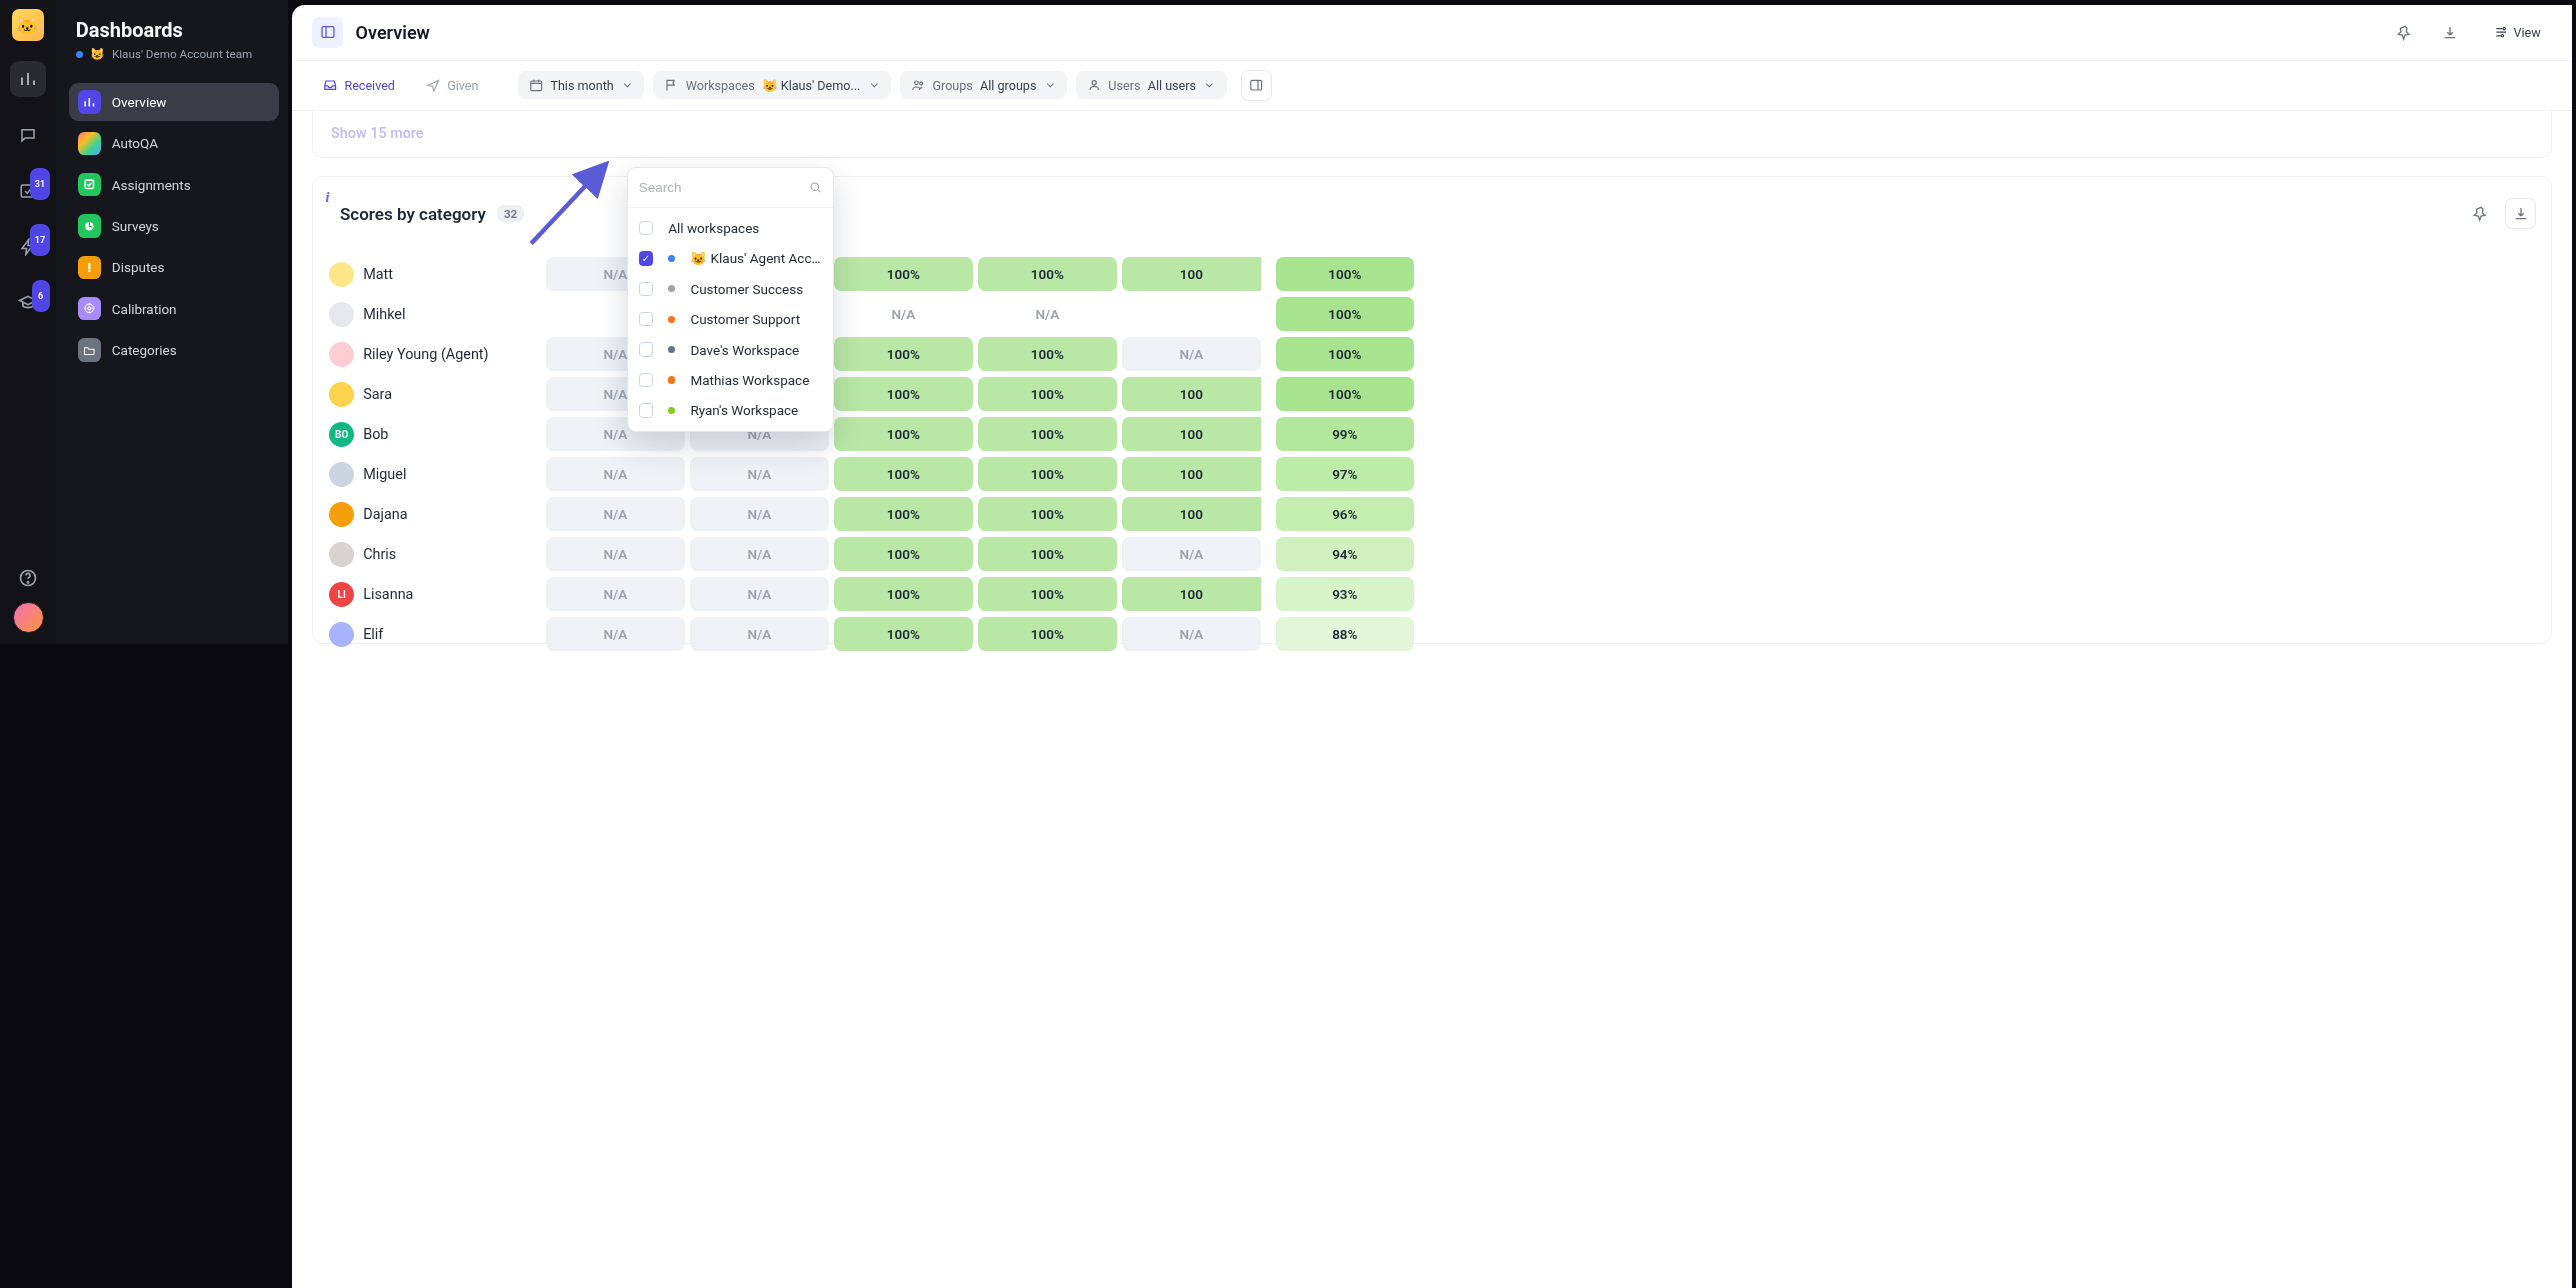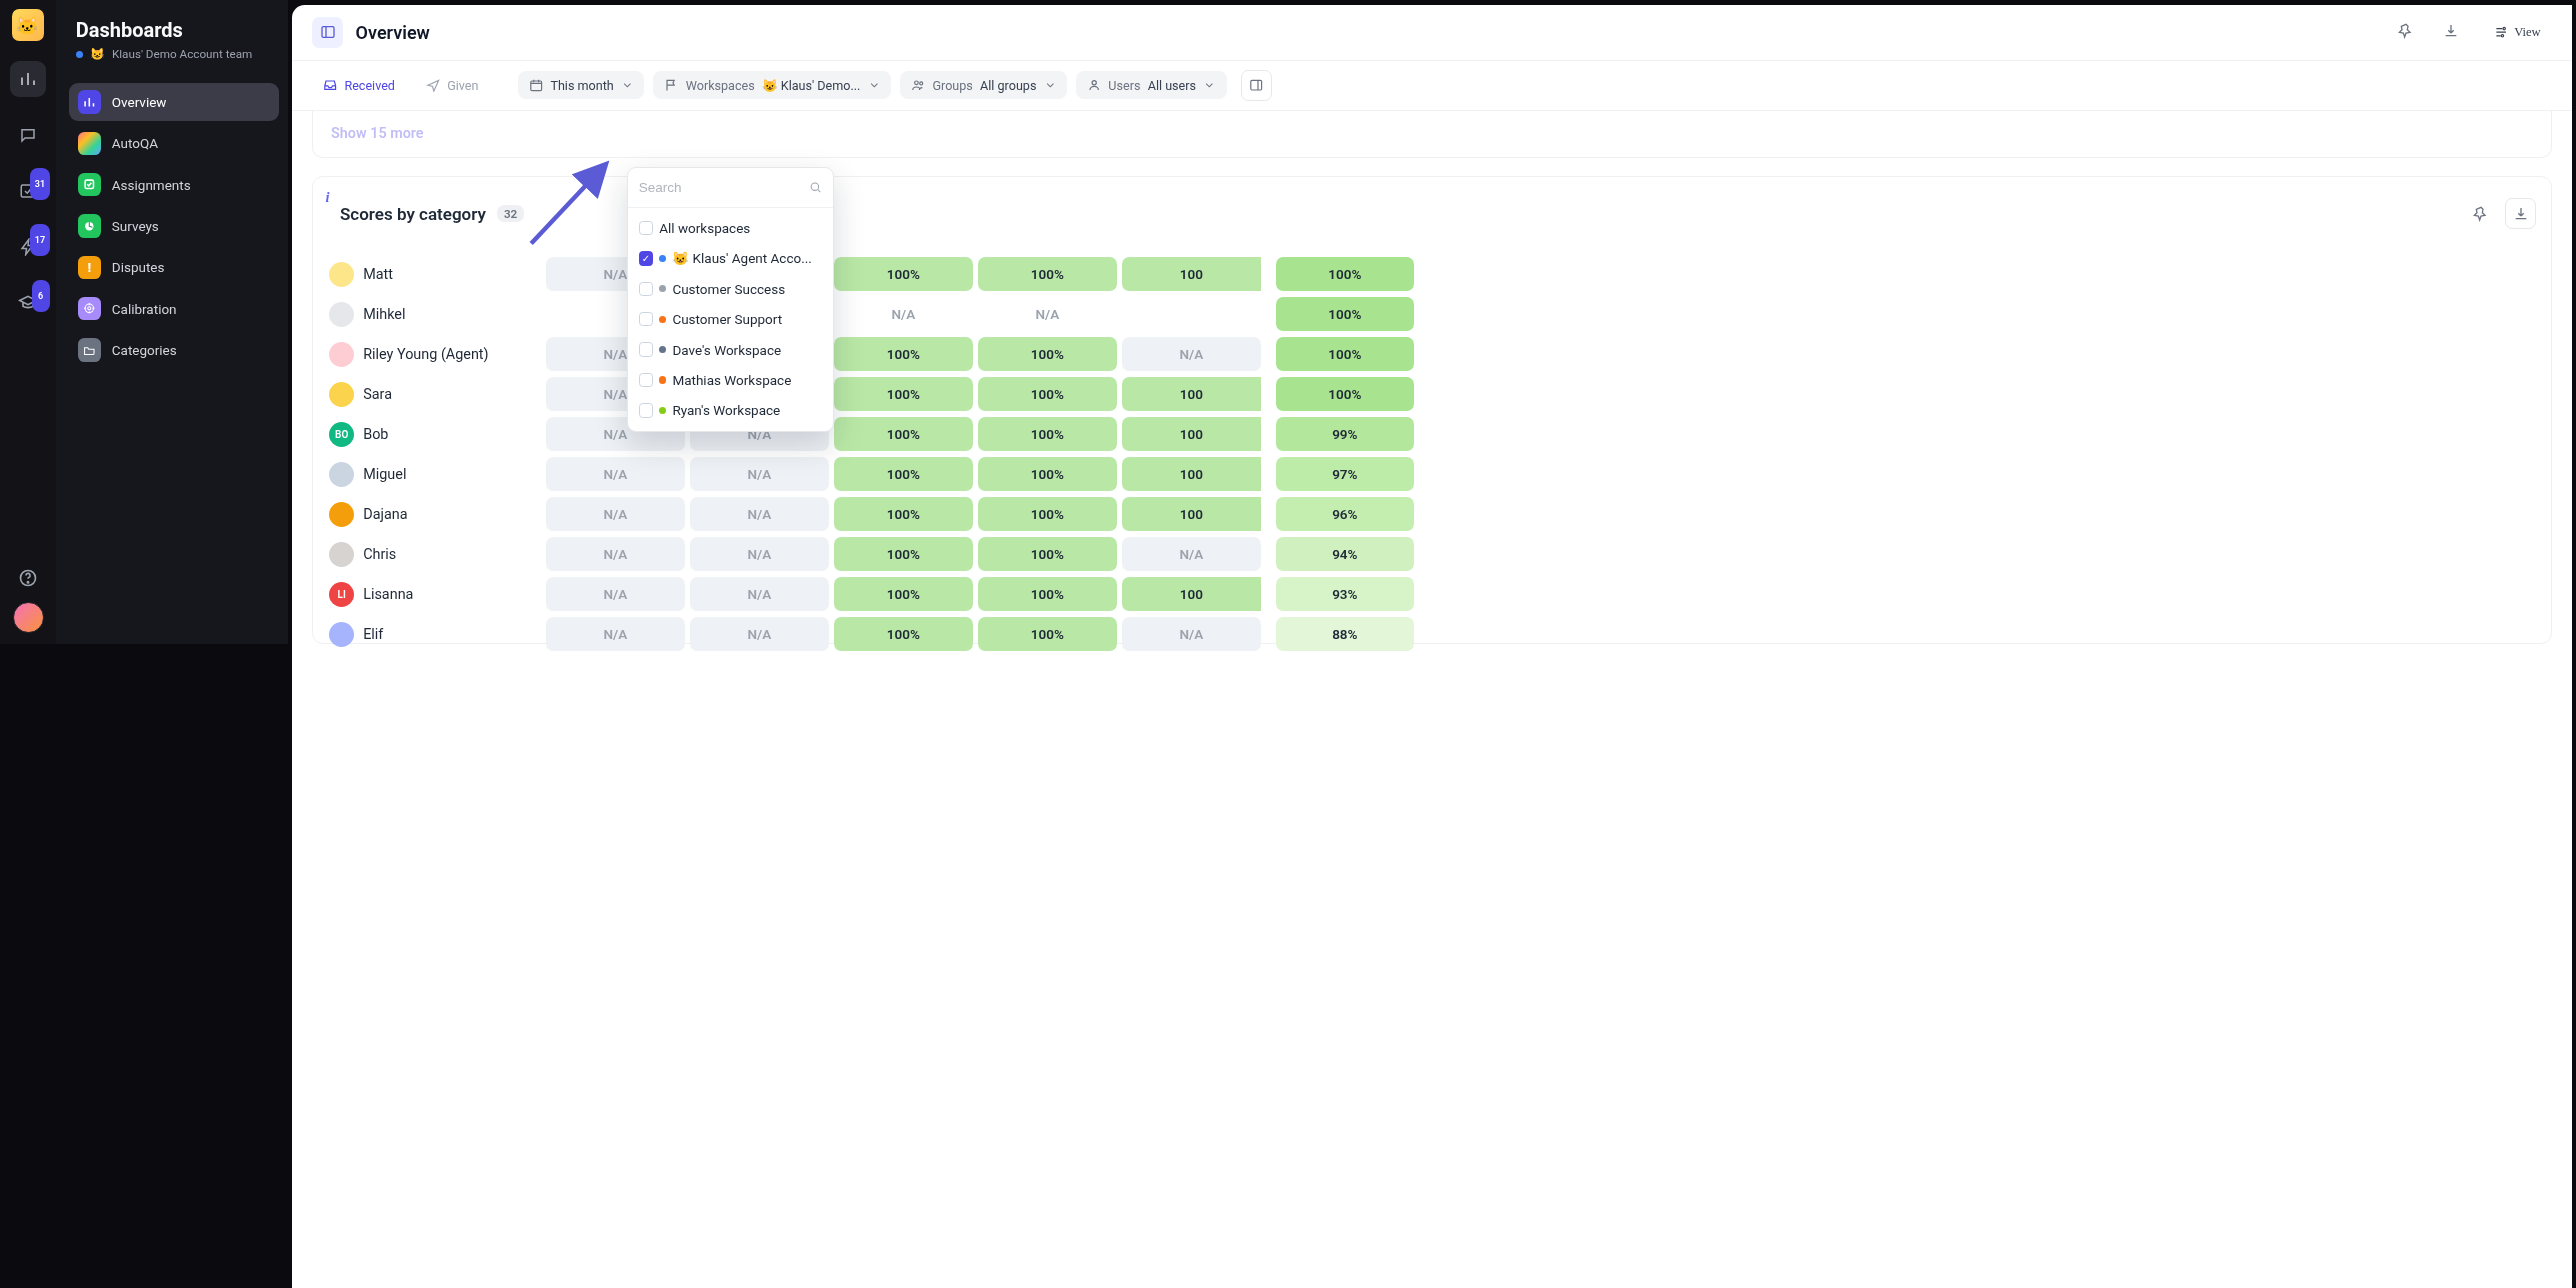--- a/index.html
+++ b/index.html
@@ -32,21 +32,21 @@
   .ic-disputes { background:#f59e0b; color:#fff; font-weight:800; }
   .ic-calib { background:#a78bfa; }
   .ic-categories { background:#6b7280; }
 
   
   .main { position:absolute; left:292px; top:4.5px; right:4.5px; bottom:0; background:#fff; border-top-left-radius:12.6px; overflow:hidden; }
 
   .topbar { height:56px; border-bottom:0.9px solid #eef0f3; display:flex; align-items:center; padding:0 20px; gap:12.6px; }
   .panel-btn { width:31px; height:31px; border-radius:7.2px; background:#eef0ff; display:flex; align-items:center; justify-content:center; color:#5b5bd6; cursor:pointer; }
   .page-title { font-size:18px; font-weight:600; color:#111827; }
-  .topbar .right { margin-left:auto; display:flex; align-items:flex-start; gap:20px; color:#6b7280;font-family:Liberation Serif, serif; }
+  .topbar .right { margin-left:auto; display:flex; align-items:flex-end; gap:20px; color:#6b7280; }
   .icon-btn { width:25px; height:25px; display:flex; align-items:center; justify-content:center; cursor:pointer; }
 
   
   .filters { height:50px; border-bottom:0.9px solid #eef0f3; display:flex; align-items:center; padding:0 20px; gap:9px; flex-wrap:nowrap; }
   .pill { display:flex; align-items:center; gap:7.2px; padding:6.3px 10.8px; border-radius:8px; font-size:12.6px; color:#374151; cursor:pointer; }
   .pill.ghost { background:transparent; color:#9ca3af; }
   .pill.soft { background:#f3f4f6; }
   .pill .chev { color:#6b7280; }
   .received { color:#4f46e5; }
   .filter-sep { width:10.8px; }
@@ -90,21 +90,21 @@
 
   
   .avg-col { margin-left:12.6px; }
 
   
   .popover { position:absolute; left:335px; top:56px; width:207px; background:#fff; border:0.9px solid #e5e7eb; border-radius:9px; box-shadow:0 12.6px 32px rgba(15,23,42,.16); z-index:50; overflow:hidden; }
   .popover .search { height:40px; border-bottom:0.9px solid #eef0f3; display:flex; align-items:center; padding:0 10.8px; gap:7.2px; }
   .popover input { border:none; outline:none; font-size:13.5px; color:#374151; width:100%; }
   .popover input::placeholder { color:#b0b4bc; }
   .popover .list { padding:5.4px 0; }
-  .popover .opt { display:flex; align-items:center; gap:6px; padding:7.2px 10.8px; cursor:pointer; font-size:13.5px; color:#1f2937; }
+  .popover .opt { display:flex; align-items:center; gap:15px; padding:7.2px 10.8px; cursor:pointer; font-size:13.5px; color:#1f2937; }
   .chk { width:14.4px; height:14.4px; border:1.3px solid #cbd5e1; border-radius:3.6px; flex:0 0 14.4px; display:flex; align-items:center; justify-content:center; background:#fff; }
   .chk.checked { background:#4f46e5; border-color:#4f46e5; color:#fff; font-size:10px; }
   .dot { width:7.2px; height:7.2px; border-radius:50%; flex:0 0 7.2px; }
 
   
   .arrow { position:absolute; left:232px; top:47px; width:90px; height:90px; z-index:49; }
 
   svg { display:block; }
 </style>
 </head>

